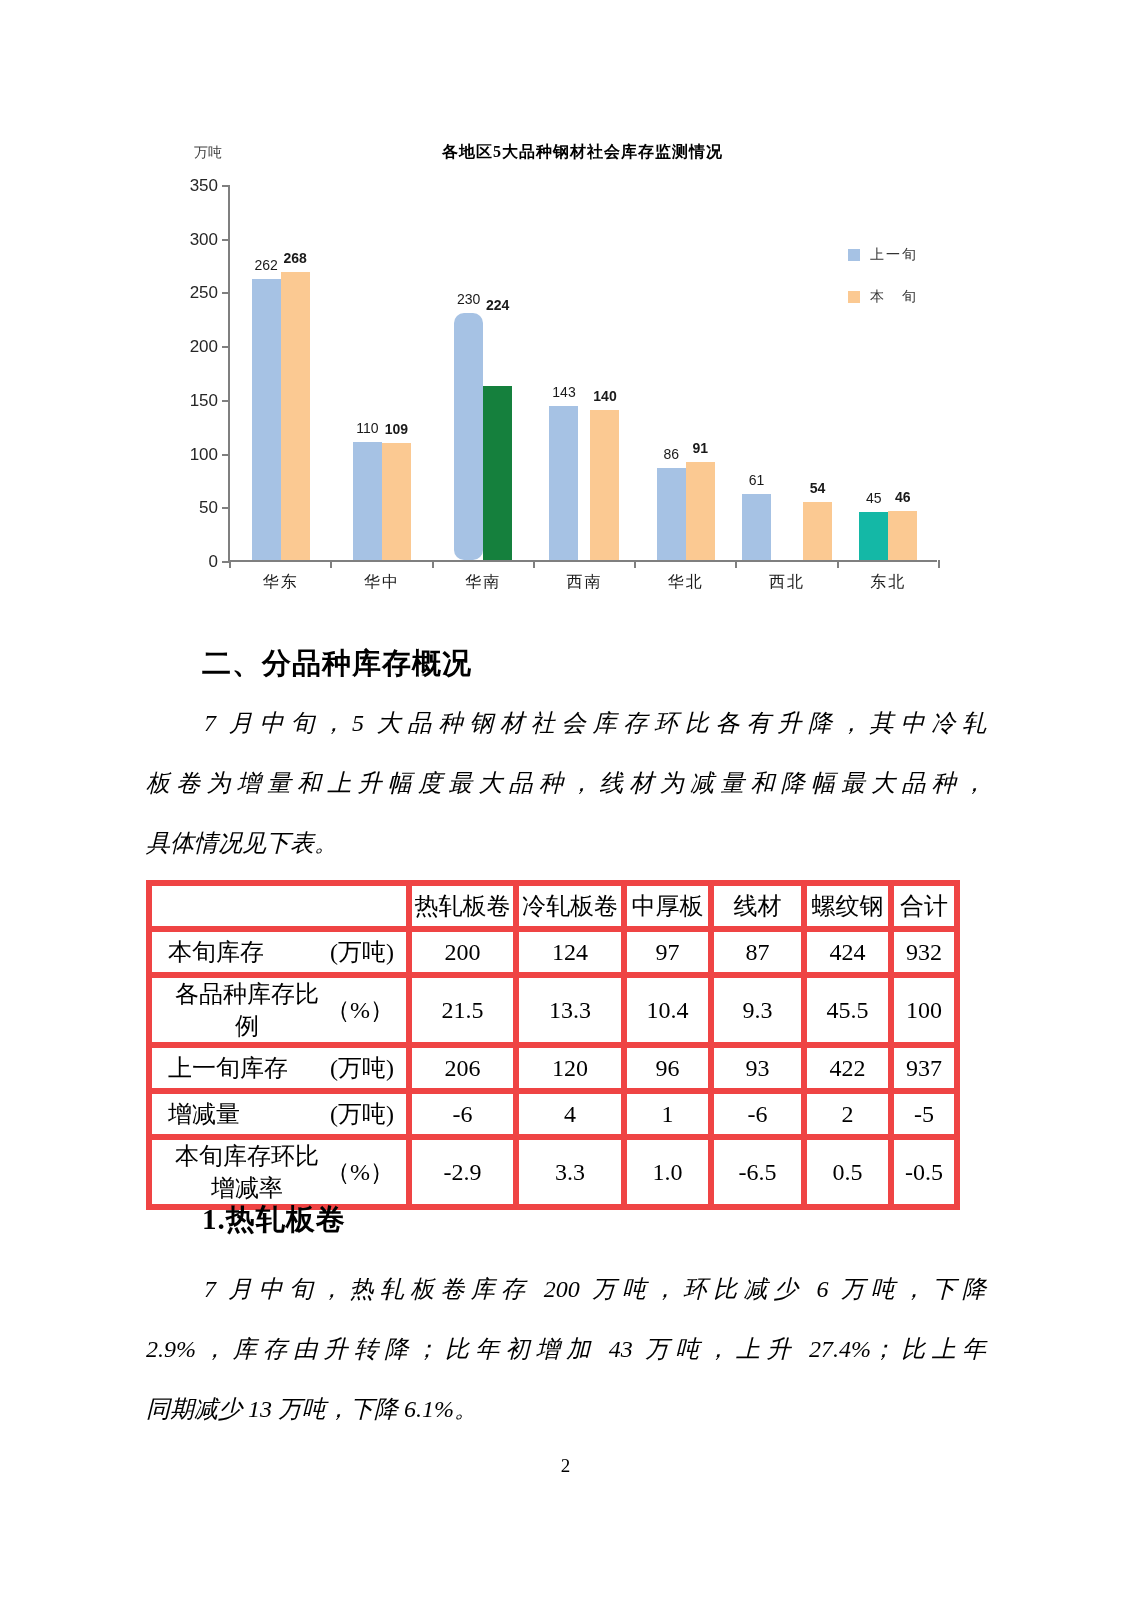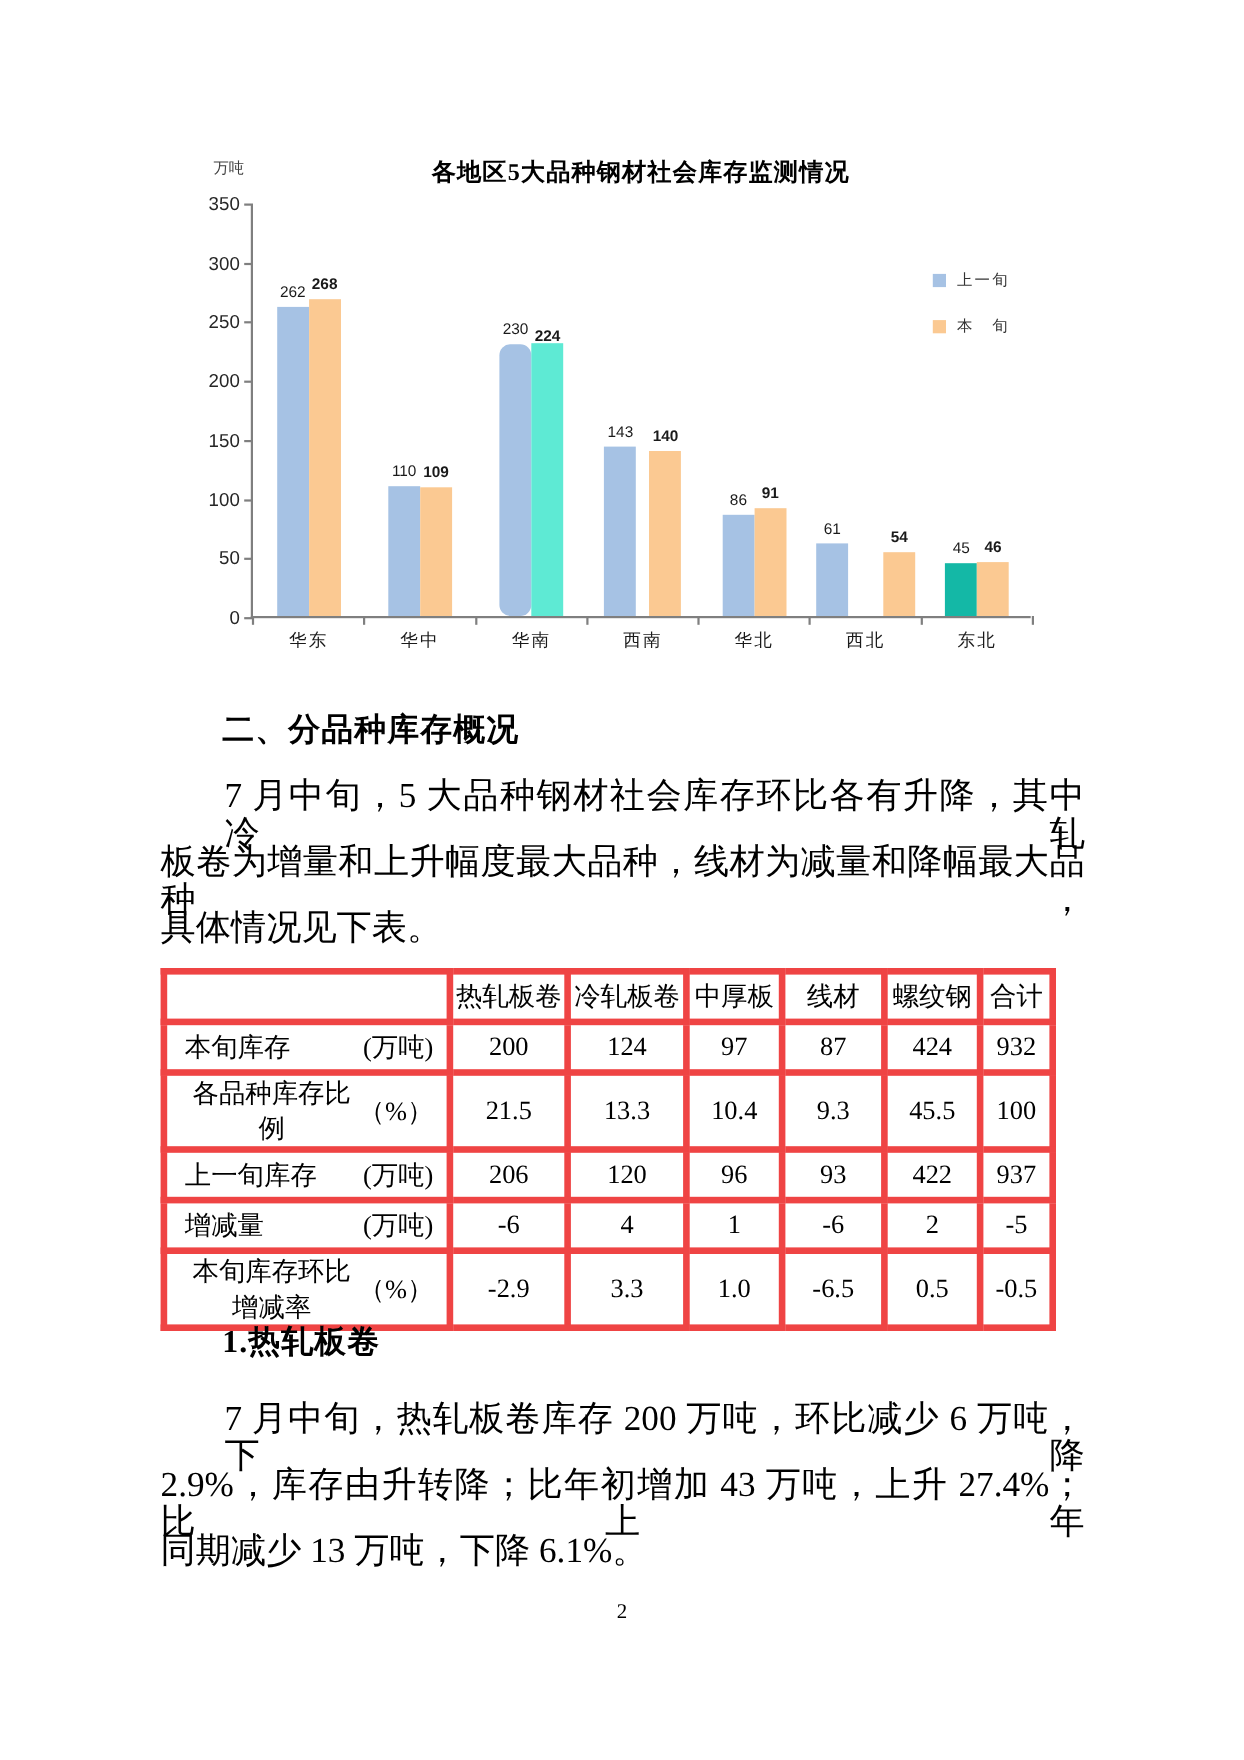--- a/index.html
+++ b/index.html
@@ -6,21 +6,21 @@
   html,body { background:#888; }
   .page {
     position:relative; width:1131px; height:1600px; margin:0 auto;
     background:#ffffff; overflow:hidden;
     font-family:"Liberation Serif","DejaVu Serif",serif; color:#000;
   }
   
   .chart { position:absolute; left:146px; top:138px; width:840px; height:470px; }
   .chart-title {
     position:absolute; left:82px; top:4px; width:709px; text-align:center;
-    font-size:22px; font-weight:bold; letter-spacing:1px;
+    font-size:16px; font-weight:bold; letter-spacing:1px;
   }
   .y-unit { position:absolute; left:48px; top:6px; font-size:14px; color:#404040; }
   .plot {
     position:absolute; left:82px; top:48px; width:709px; height:376px;
     border-left:2px solid #7f7f7f; border-bottom:2px solid #7f7f7f;
   }
   .ytick-line { position:absolute; left:-8px; width:8px; height:2px; background:#7f7f7f; }
   .ytick-label {
     position:absolute; left:-62px; width:50px; text-align:right; font-size:17px;
     font-family:"Liberation Sans","DejaVu Sans",sans-serif; color:#262626;
@@ -40,21 +40,21 @@
   .x-label {
     position:absolute; top:calc(100% + 12px); width:100%; text-align:center;
     font-size:16px; color:#1a1a1a; letter-spacing:2px;
   }
   .legend { position:absolute; left:618px; top:60px; }
   .legend-row { display:flex; align-items:center; margin-bottom:24px;text-align:center; }
   .legend-swatch { width:12px; height:12px; margin-right:10px; }
   .legend-label { font-size:14px; color:#333; letter-spacing:2px; }
   
   .heading { position:absolute; left:202px; font-size:29px; font-weight:bold; letter-spacing:1px; }
-  .para { position:absolute; left:146px; width:840px; font-size:32px; }
+  .para { position:absolute; left:146px; width:840px; font-size:24px;font-style:italic; }
   .doc-line { height:60px; line-height:34px; text-align:justify; }
   .doc-line.justify { text-align-last:justify; }
   .doc-line.indent { padding-left:58px; }
   
   .inv-table {
     position:absolute; left:146px; top:880px; width:808px;
     border-collapse:collapse; table-layout:fixed;
     font-size:24px;
   }
   .inv-table td, .inv-table th { border:6px solid #ef4444; font-weight:normal; height:46px; text-align:center; }
@@ -110,21 +110,21 @@
           </div>
           <div class="bar" style="height: 117.097px; background: rgb(251, 201, 146);">
             <div class="bar-label bold" style="bottom: 123.097px;">109</div>
           </div>
           <div class="x-label">华中</div>
         </div>
         <div class="cat-group" style="left: 202.571px; width: 101.286px;">
           <div class="bar" style="height: 247.086px; background: rgb(166, 194, 228); border-radius: 10px;">
             <div class="bar-label" style="bottom: 253.086px;">230</div>
           </div>
-          <div class="bar" style="height: 248px; background: #5eead4;">
+          <div class="bar" style="height: 174px; background: #15803d;">
             <div class="bar-label bold" style="bottom: 246.64px;">224</div>
           </div>
           <div class="x-label">华南</div>
         </div>
         <div class="cat-group" style="left: 303.857px; width: 101.286px; gap: 12px;">
           <div class="bar" style="height: 153.623px; background: rgb(166, 194, 228);">
             <div class="bar-label" style="bottom: 159.623px;">143</div>
           </div>
           <div class="bar" style="height: 150.4px; background: rgb(251, 201, 146);">
             <div class="bar-label bold" style="bottom: 156.4px;">140</div>

